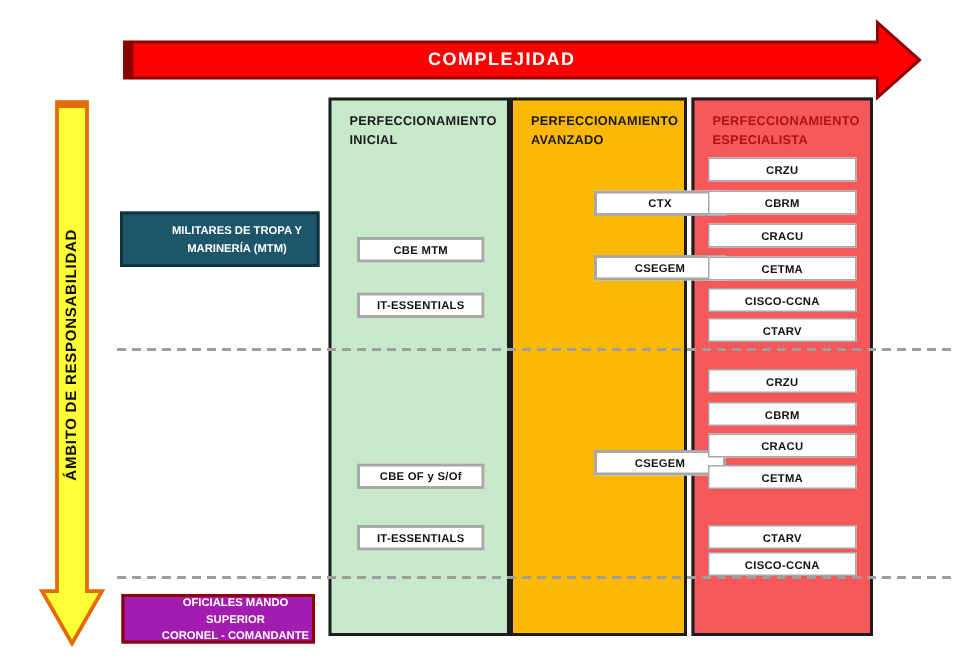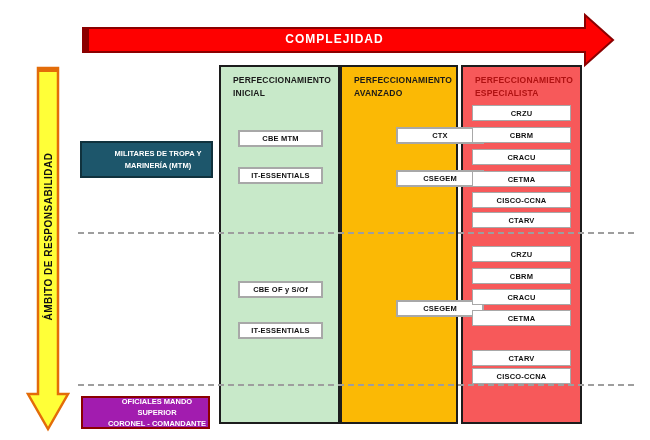--- a/index.html
+++ b/index.html
@@ -44,21 +44,21 @@
   }
   .rowlabel-mtm{top:141px;height:37px;background:#1D566B;border:2px solid #10323d;}
   .rowlabel-oficiales{top:290px;height:37px;background:#44701C;border:2px solid #1e3a0a;}
   .rowlabel-mando{top:396px;height:33px;width:129px;left:81px;background:#a21caf;border:2px solid #8B0000;}
   
   .course{
     position:absolute;z-index:6;background:#ffffff;border:2px solid #a8a8a8;box-sizing:border-box;
     display:flex;align-items:center;justify-content:center;
     font-weight:bold;font-size:7.5px;color:#111111;letter-spacing:0.2px;white-space:nowrap;
   }
-  .c1{left:238px;width:85px;height:17px;}
+  .c1{left:238px;width:85px;height:17px;margin-top:28px;}
   .c2{left:356px;width:88px;height:17px;margin-left:40px;}
   .c3{left:472px;width:99px;height:16px;border-width:1.5px;}
 </style>
 </head>
 <body>
 
 <div class="canvas">
 
   <svg class="layer" width="650" height="440" viewBox="0 0 650 440">
     <polygon points="83,28 585,28 585,15 613,40 585,65 585,52 83,52" fill="#FE0000" stroke="#8B0000" stroke-width="2"></polygon>

